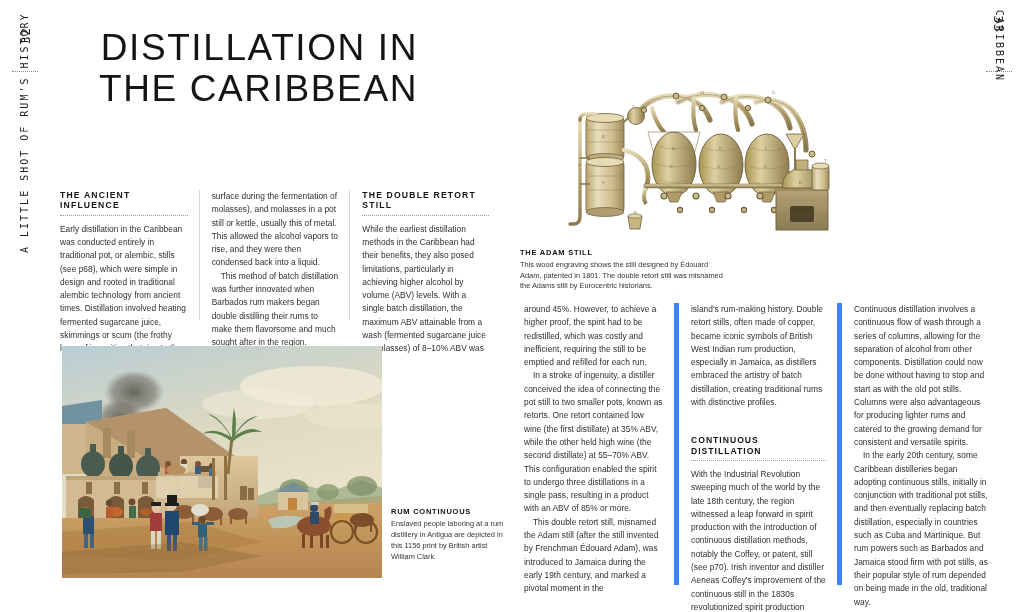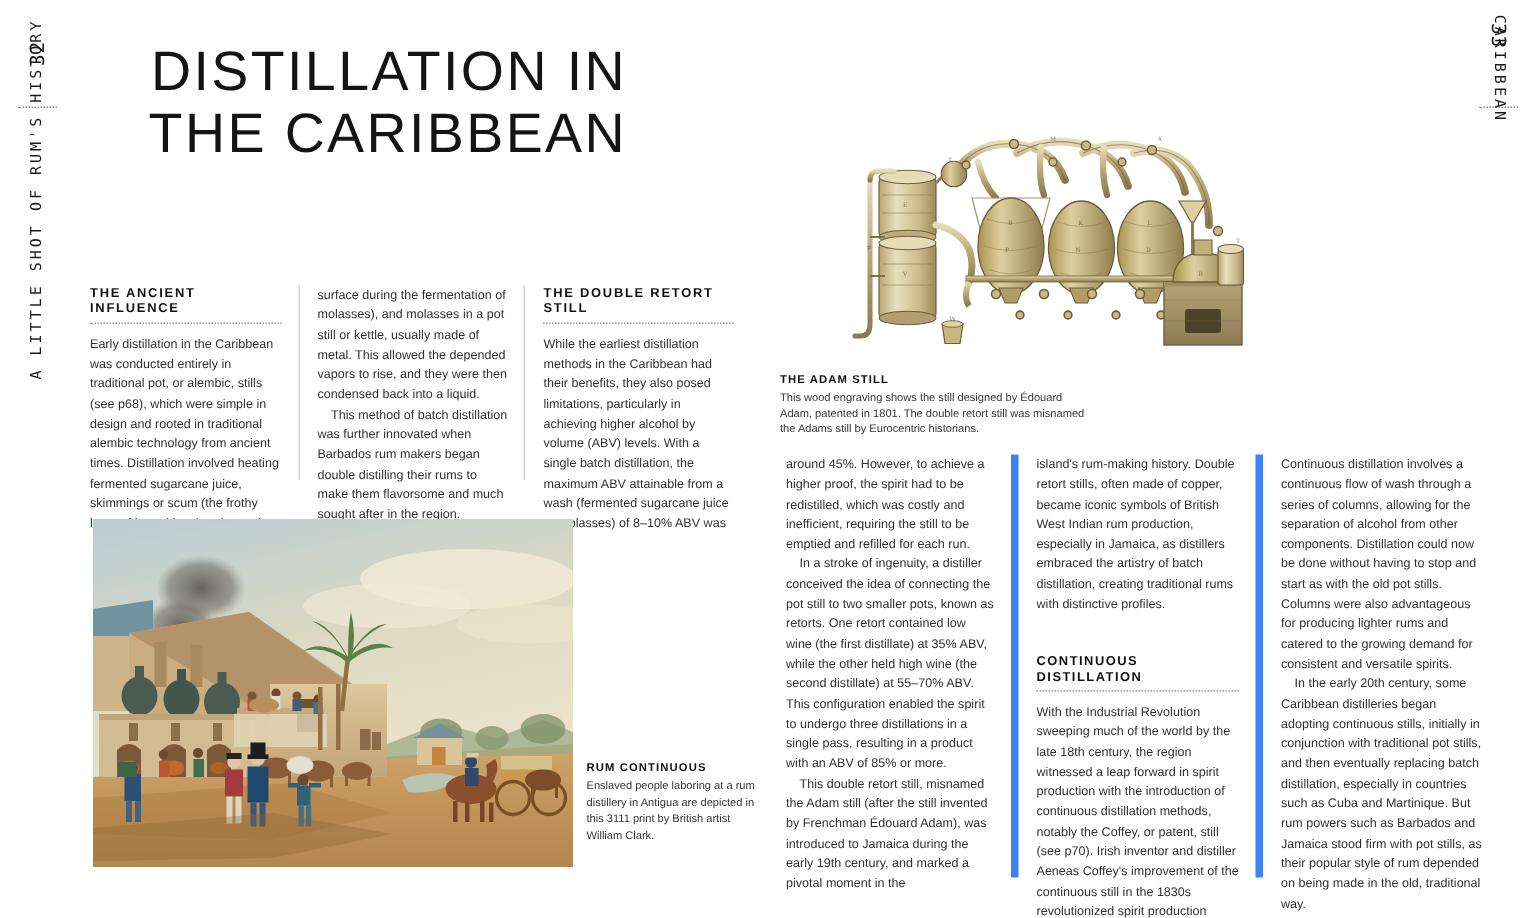--- a/index.html
+++ b/index.html
@@ -295,21 +295,21 @@
       <div class="col">
         <div class="sect-head">THE ANCIENT INFLUENCE</div>
         <div class="sect-rule"></div>
         <div class="body-text">
           <p>Early distillation in the Caribbean was conducted entirely in traditional pot, or alembic, stills (see p68), which were simple in design and rooted in traditional alembic technology from ancient times. Distillation involved heating fermented sugarcane juice, skimmings or scum (the frothy layer of impurities that rise to the</p>
         </div>
       </div>
 
       <div class="col">
         <div class="body-text" style="margin-top:0px;">
-          <p>surface during the fermentation of molasses), and molasses in a pot still or kettle, usually made of metal. This allowed the depended vapors to rise, and they were then condensed back into a liquid.</p>
+          <p>surface during the fermentation of molasses), and molasses in a pot still or kettle, usually this of metal. This allowed the alcohol vapors to rise, and they were then condensed back into a liquid.</p>
           <p>This method of batch distillation was further innovated when Barbados rum makers began double distilling their rums to make them flavorsome and much sought after in the region.</p>
         </div>
       </div>
 
       <div class="col">
         <div class="sect-head">THE DOUBLE RETORT STILL</div>
         <div class="sect-rule"></div>
         <div class="body-text">
           <p>While the earliest distillation methods in the Caribbean had their benefits, they also posed limitations, particularly in achieving higher alcohol by volume (ABV) levels. With a single batch distillation, the maximum ABV attainable from a wash (fermented sugarcane juice or molasses) of 8–10% ABV was</p>
         </div>
@@ -502,21 +502,21 @@
           <circle cx="47" cy="157" r="3.2" fill="#6b4a30"></circle>
           <rect x="44" y="161" width="7" height="11" fill="#b85b2e"></rect>
         </g>
 
         <path d="M0 206 L120 196 L200 210 L120 226 L0 228 Z" fill="#8d6434" opacity="0.35"></path>
       </svg>
     </div>
 
     <div class="caption-block caption-painting">
       <div class="cap-head">RUM CONTINUOUS</div>
-      <div>Enslaved people laboring at a rum distillery in Antigua are depicted in this 3111 print by British artist William Clark.</div>
+      <div>Enslaved people laboring at a rum distillery in Antigua are depicted in this 1156 print by British artist William Clark.</div>
     </div>
 
   </div>
 
   <div class="page-right">
 
     <div class="engraving">
       <svg width="310" height="155" viewBox="0 0 310 155" xmlns="http://www.w3.org/2000/svg">
         <defs>
           <linearGradient id="brass" x1="0" y1="0" x2="1" y2="0">

